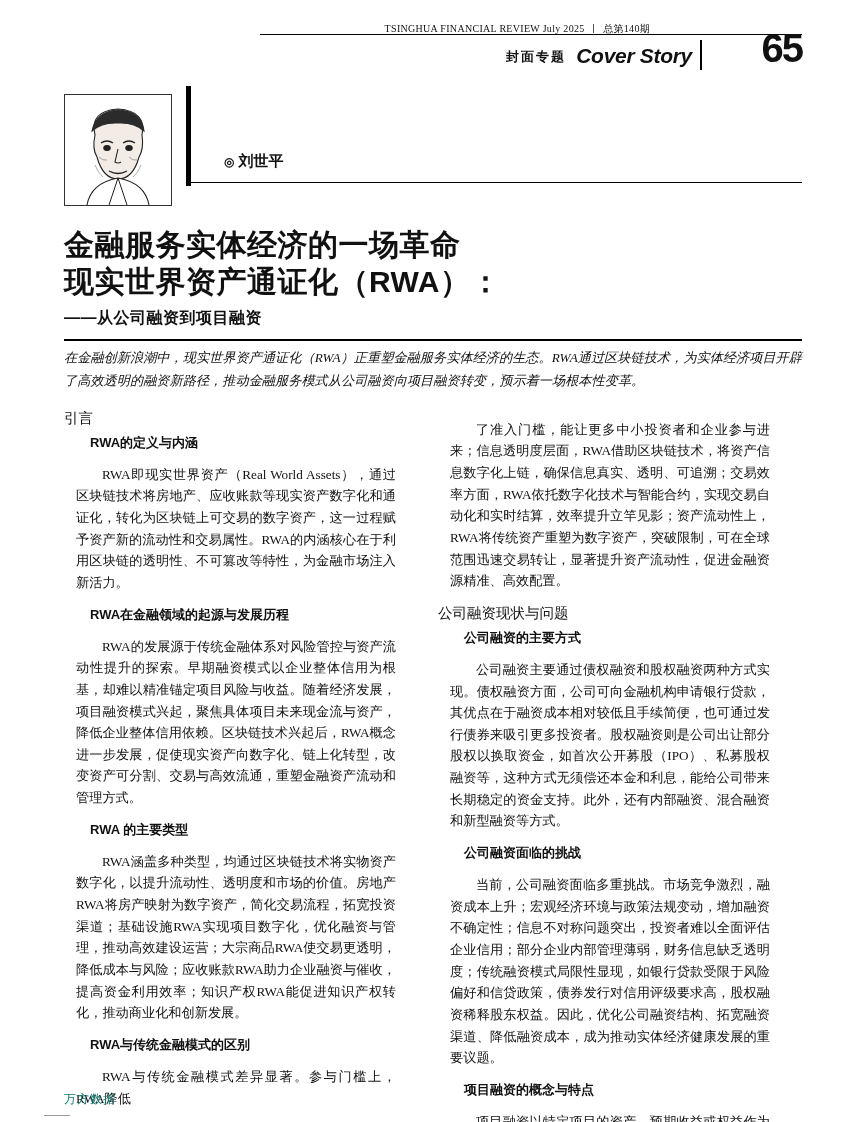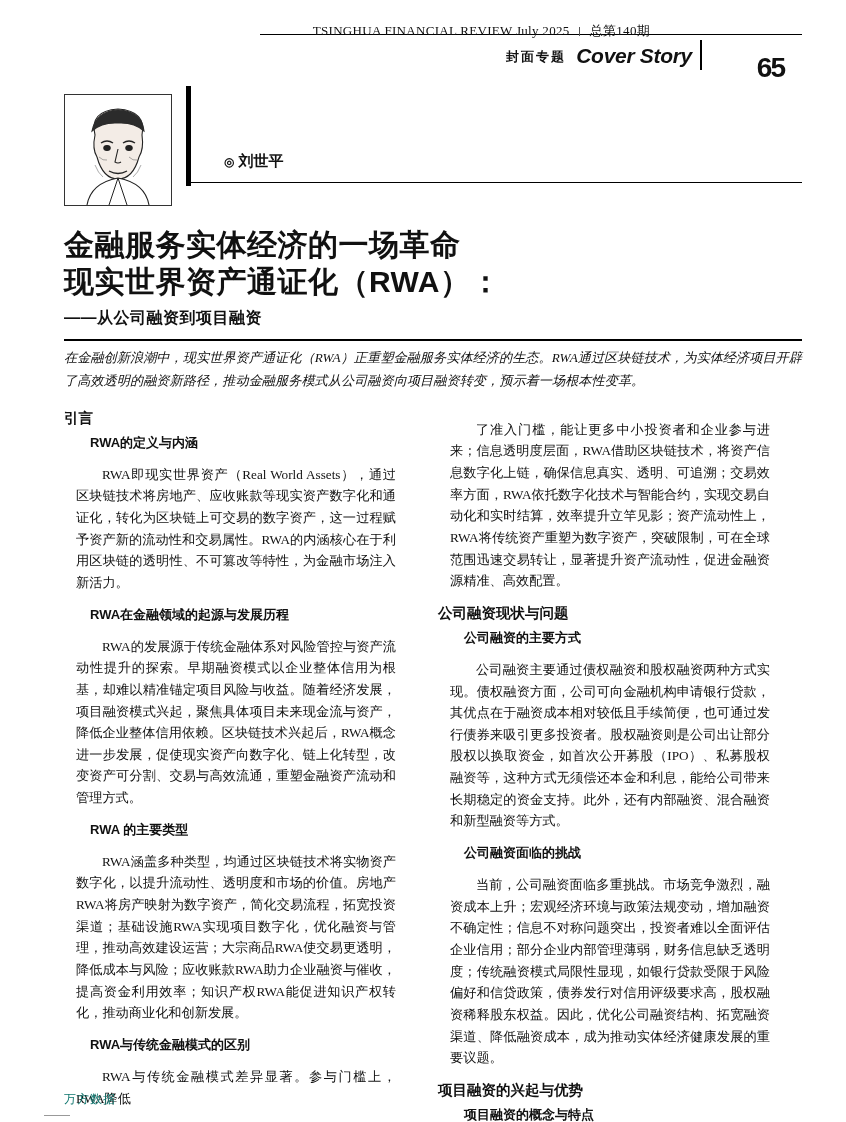--- a/index.html
+++ b/index.html
@@ -2,26 +2,26 @@
 <html><head>
 <meta charset="utf-8">
 <style>
   html,body{margin:0;padding:0;background:#ffffff;}
   body{width:846px;height:1122px;font-family:"Liberation Serif",serif;color:#111;}
   .page{position:relative;width:846px;height:1122px;box-sizing:border-box;padding:26px 44px 0 64px;}
 
   
   .header{position:relative;height:64px;}
   .hdr-rule-top{position:absolute;left:196px;right:0;top:8px;border-top:1px solid #000;}
-  .hdr-journal{position:absolute;right:152px;top:-4px;font-family:"Liberation Serif",serif;font-size:13px;letter-spacing:.3px;color:#111;white-space:nowrap;}
+  .hdr-journal{position:absolute;right:152px;top:-4px;font-family:"Liberation Serif",serif;font-size:10px;letter-spacing:.3px;color:#111;white-space:nowrap;}
   .hdr-sep{display:inline-block;width:1px;height:9px;background:#555;vertical-align:-1px;margin:0 6px;}
   .hdr-cn{position:absolute;right:236px;top:22px;font-family:"Liberation Sans",sans-serif;font-size:13px;font-weight:bold;letter-spacing:2px;}
   .hdr-en{position:absolute;right:110px;top:18px;font-family:"Liberation Sans",sans-serif;font-size:21px;font-weight:bold;font-style:italic;letter-spacing:-.3px;}
   .hdr-vrule{position:absolute;right:100px;top:14px;width:2px;height:30px;background:#000;}
-  .hdr-pageno{position:absolute;right:18px;top:2px;font-family:"Liberation Sans",sans-serif;font-size:28px;font-weight:bold;letter-spacing:-2px;line-height:1;margin-top:26px;}
+  .hdr-pageno{position:absolute;right:0;top:2px;font-family:"Liberation Sans",sans-serif;font-size:40px;font-weight:bold;letter-spacing:-2px;line-height:1;}
 
   
   .authorblock{position:relative;height:118px;margin-top:4px;padding-left:24px;}
   .portrait{position:absolute;left:0;top:0;width:106px;height:110px;border:1px solid #333;background:#fff;overflow:hidden;}
   .portrait svg{display:block;}
   .author-vrule{position:absolute;left:122px;top:-8px;width:5px;height:100px;background:#000;}
   .author-hrule{position:absolute;left:122px;top:88px;right:0;border-top:1.5px solid #000;}
   .author-name{position:absolute;left:160px;top:58px;font-family:"Liberation Sans",sans-serif;font-size:15px;font-weight:bold;}
   .author-name .mark{font-size:12px;margin-right:4px;}
 
@@ -30,21 +30,21 @@
   .title-line{font-family:"Liberation Sans",sans-serif;font-weight:bold;font-size:30px;line-height:1.24;letter-spacing:.5px;}
   .subtitle{font-family:"Liberation Sans",sans-serif;font-weight:bold;font-size:16px;margin-top:8px;letter-spacing:.5px;}
   .title-rule{border-top:2.5px solid #000;margin-top:10px;}
 
   
   .abstract{font-family:"Liberation Serif",serif;font-style:italic;font-size:13.2px;line-height:1.72;text-align:justify;margin-top:6px;}
 
   
   .cols{display:flex;gap:30px;margin-top:14px;}
   .col{width:344px;}
-  .h2{font-family:"Liberation Sans",sans-serif;font-weight:bold;font-size:14.5px;margin:10px 0 4px;}
+  .h2{font-family:"Liberation Sans",sans-serif;font-weight:normal;font-size:14.5px;margin:10px 0 4px;}
   .h2.first{margin-top:2px;}
   .h3{font-family:"Liberation Sans",sans-serif;font-weight:bold;font-size:13px;margin:6px 0 2px;text-indent:26px;}
   p{margin:12px;font-size:13.2px;line-height:1.64;text-align:justify;text-justify:inter-ideograph;text-indent:26px;}
 
   
   .footer{position:absolute;left:64px;bottom:14px;font-family:"Liberation Sans",sans-serif;font-size:12px;letter-spacing:1px;color:#0f766e;}
   .footer-rule{position:absolute;left:44px;bottom:6px;width:26px;border-top:1px solid #999;}
 </style>
 </head>
 <body>
@@ -114,21 +114,20 @@
         <div class="h3">RWA与传统金融模式的区别</div>
         <p>RWA与传统金融模式差异显著。参与门槛上，RWA降低</p>
       </div>
     <div class="col" id="col-right">
         <p>了准入门槛，能让更多中小投资者和企业参与进来；信息透明度层面，RWA借助区块链技术，将资产信息数字化上链，确保信息真实、透明、可追溯；交易效率方面，RWA依托数字化技术与智能合约，实现交易自动化和实时结算，效率提升立竿见影；资产流动性上，RWA将传统资产重塑为数字资产，突破限制，可在全球范围迅速交易转让，显著提升资产流动性，促进金融资源精准、高效配置。</p>
         <div class="h2">公司融资现状与问题</div>
         <div class="h3">公司融资的主要方式</div>
         <p>公司融资主要通过债权融资和股权融资两种方式实现。债权融资方面，公司可向金融机构申请银行贷款，其优点在于融资成本相对较低且手续简便，也可通过发行债券来吸引更多投资者。股权融资则是公司出让部分股权以换取资金，如首次公开募股（IPO）、私募股权融资等，这种方式无须偿还本金和利息，能给公司带来长期稳定的资金支持。此外，还有内部融资、混合融资和新型融资等方式。</p>
         <div class="h3">公司融资面临的挑战</div>
         <p>当前，公司融资面临多重挑战。市场竞争激烈，融资成本上升；宏观经济环境与政策法规变动，增加融资不确定性；信息不对称问题突出，投资者难以全面评估企业信用；部分企业内部管理薄弱，财务信息缺乏透明度；传统融资模式局限性显现，如银行贷款受限于风险偏好和信贷政策，债券发行对信用评级要求高，股权融资稀释股东权益。因此，优化公司融资结构、拓宽融资渠道、降低融资成本，成为推动实体经济健康发展的重要议题。</p>
-        <div class="h2">项目融资的兴起与优势</div>
         <div class="h3">项目融资的概念与特点</div>
         <p>项目融资以特定项目的资产、预期收益或权益作为抵押取得融资，核心在于以项目自身未来收益和资产为还款来</p>
       </div>
   </div>
 
   <div class="footer-rule"></div>
   <div class="footer">万方数据</div>
 </div>
 
 </body></html>

